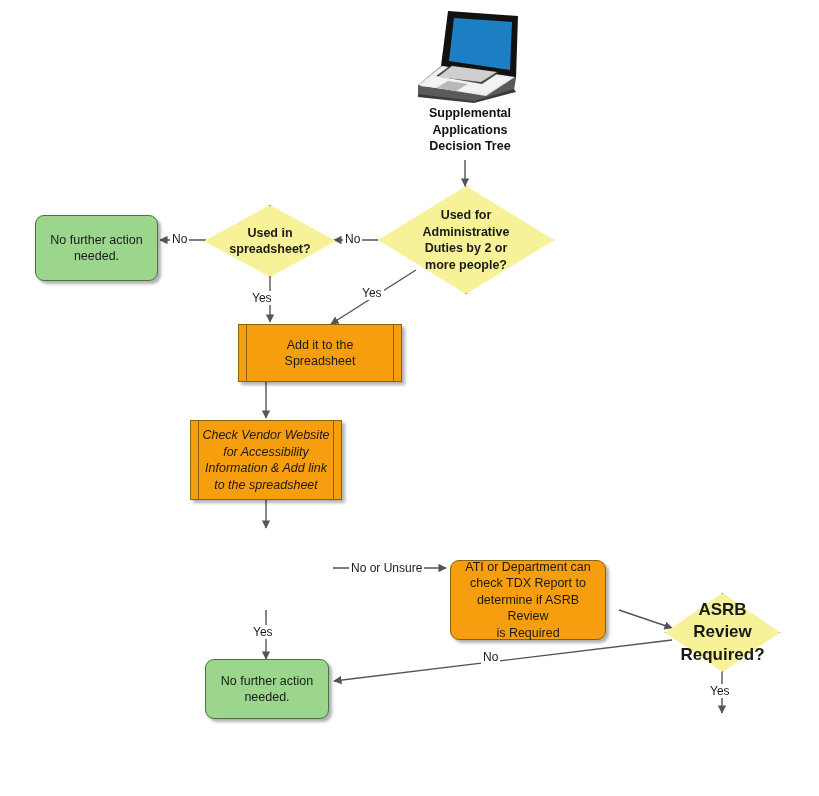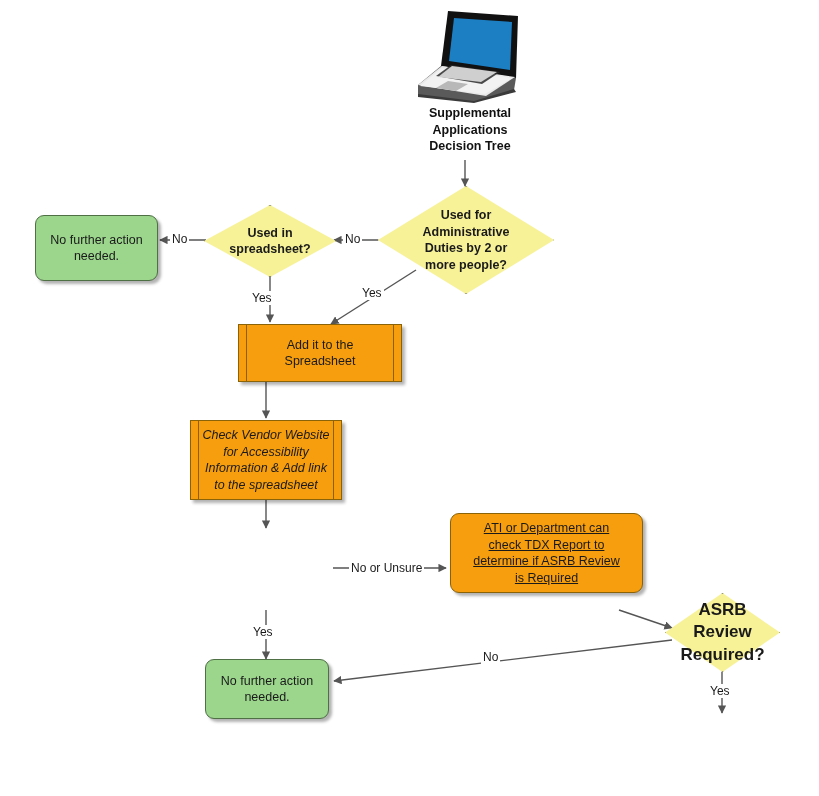--- a/index.html
+++ b/index.html
@@ -222,21 +222,21 @@
   </div>
 
   <div class="node proc" style="left:190px; top:420px; width:152px; height:80px;font-style:italic;">
     <span class="label">Check Vendor Website
 for Accessibility
 Information &amp; Add link
 to the spreadsheet</span>
   </div>
 
 
-  <div class="node rounded orange-round" style="left:450px; top:513px; width:193px; height:80px;text-decoration:underline;">
+  <div class="node rounded orange-round" style="left:450px; top:560px; width:156px; height:80px;">
     <span class="label">ATI or Department can
 check TDX Report to
 determine if ASRB Review
 is Required</span>
   </div>
 
   <div class="node diamond" style="left:665px; top:593px; width:115px; height:79px;">
     <span class="dshape"></span>
     <span class="dlabel" style="white-space:pre-line; font-size:17px;">ASRB Review
 Required?</span>

